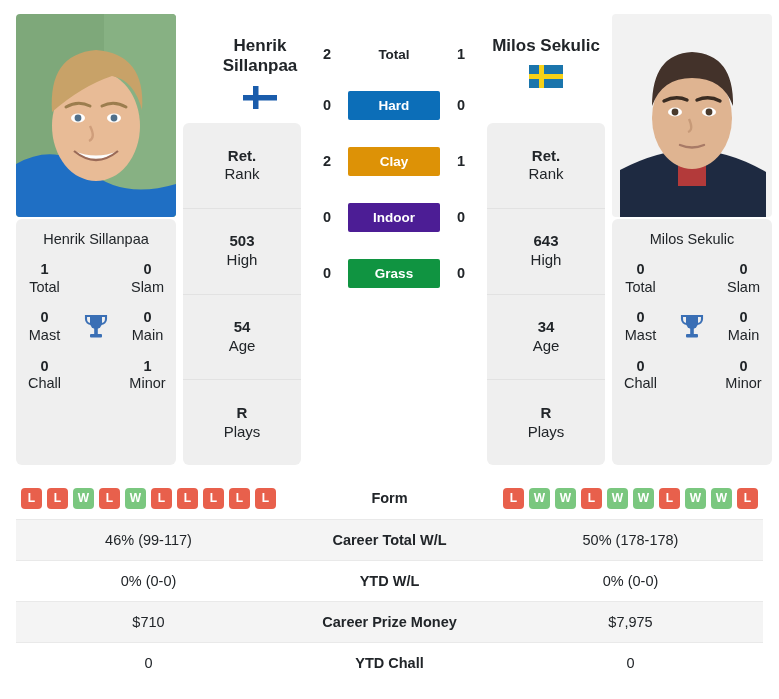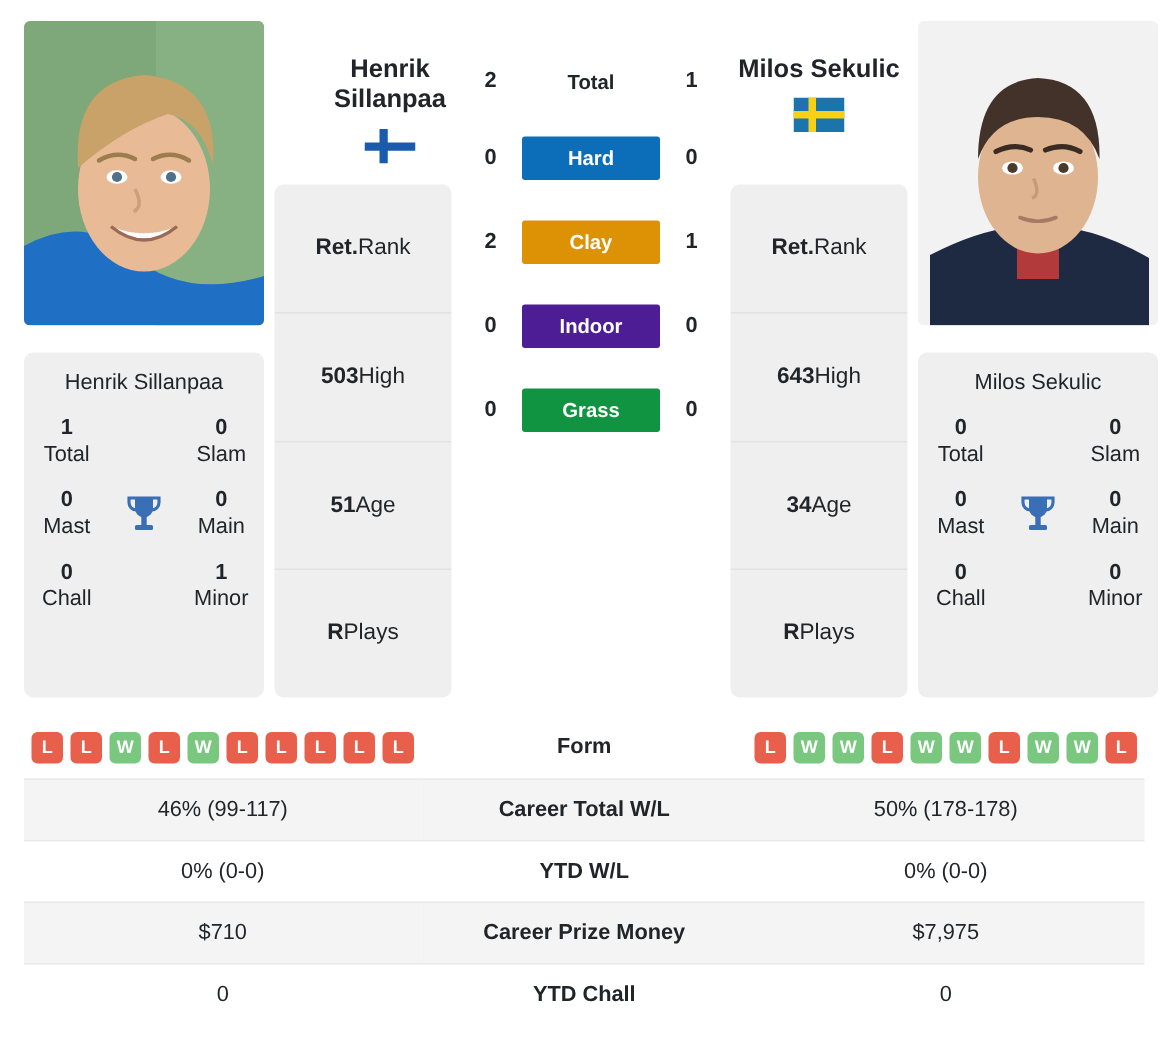--- a/index.html
+++ b/index.html
@@ -26,21 +26,21 @@
 
   .photo {
     width: 100%; height: 203px;
     border-radius: 4px;
     overflow: hidden;
     position: relative;
   }
   .photo svg { display: block; width: 100%; height: 100%; }
 
   .titlecard {
-    margin-top: 18px;
+    margin-top: 2px;
     background: #efefef;
     border-radius: 6px;
     padding: 12px 0 14px;
     flex: 1;
   }
   .titlecard .pname {
     text-align: center;
     font-size: 14.5px;
     color: #212529;
     margin-bottom: 14px;
@@ -62,21 +62,21 @@
     margin-top: 109px;
     background: #efefef;
     border-radius: 6px;
     overflow: hidden;
     height: 342px;
     display: flex;
     flex-direction: column;
   }
   .statbox {
     flex: 1;
-    display: flex; flex-direction: row;
+    display: flex; flex-direction: column;
     align-items: center; justify-content: center;
     border-bottom: 1px solid #e2e2e2;
     line-height: 1.25;
   }
   .statbox:last-child { border-bottom: none; }
   .statbox .sv { font-size: 15px; font-weight: bold; }
   .statbox .sl { font-size: 15px; }
 
   
   .center { display: flex; flex-direction: column; }
@@ -226,21 +226,21 @@
     <div class="statcol">
       <div class="statbox">
         <div class="sv">Ret.</div>
         <div class="sl">Rank</div>
       </div>
       <div class="statbox">
         <div class="sv">503</div>
         <div class="sl">High</div>
       </div>
       <div class="statbox">
-        <div class="sv">51</div>
+        <div class="sv">54</div>
         <div class="sl">Age</div>
       </div>
       <div class="statbox">
         <div class="sv">R</div>
         <div class="sl">Plays</div>
       </div>
     </div>
 
     <div class="center">
       <div class="h2hrow first">

